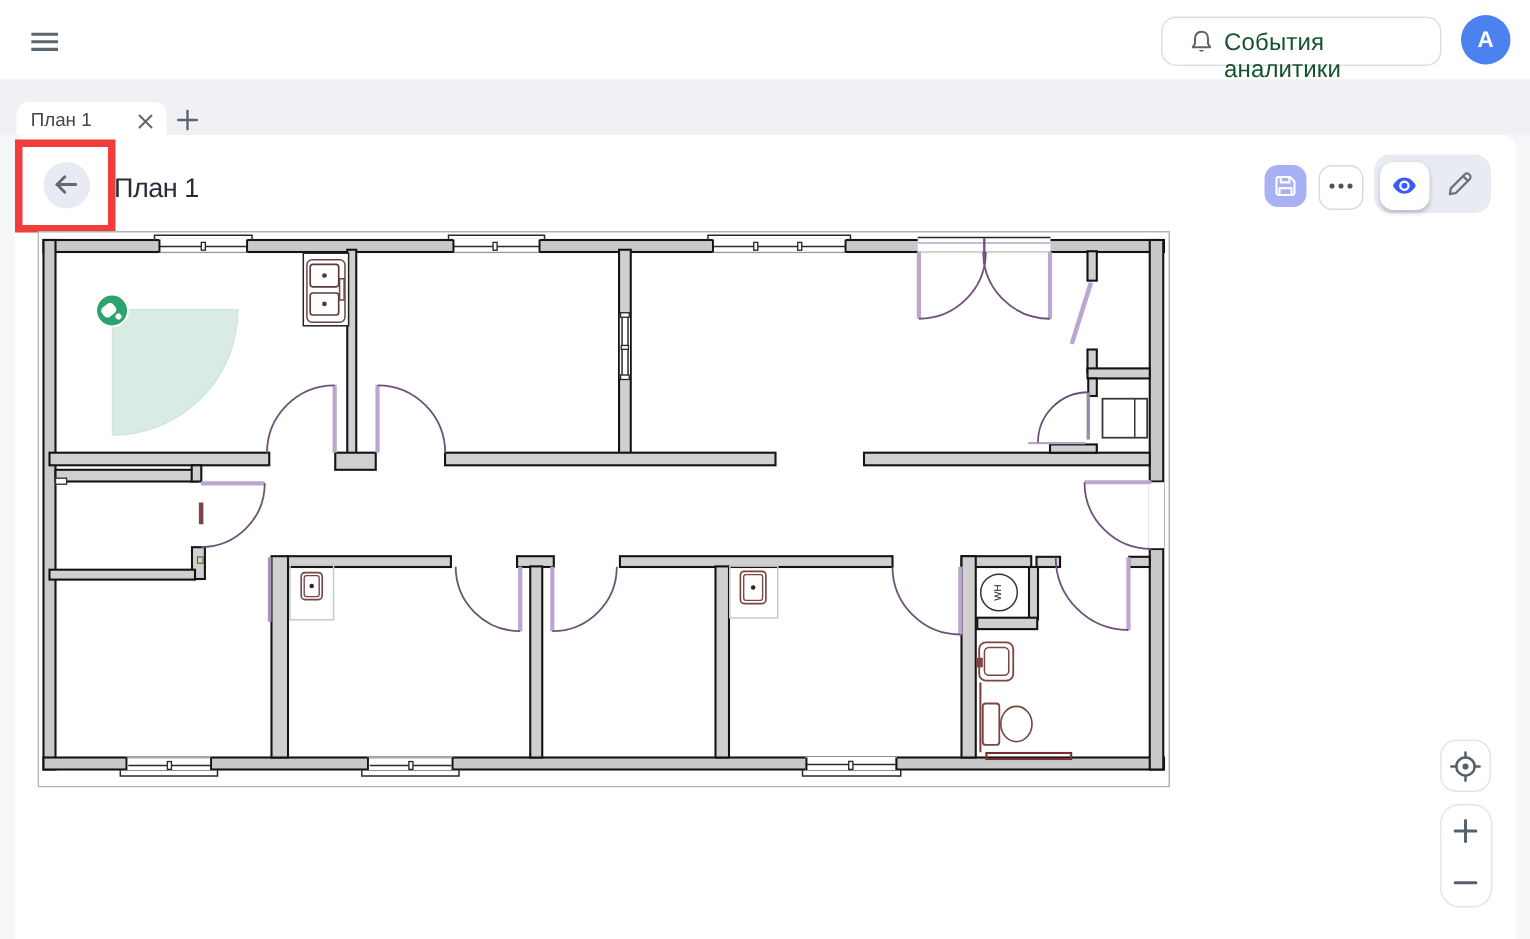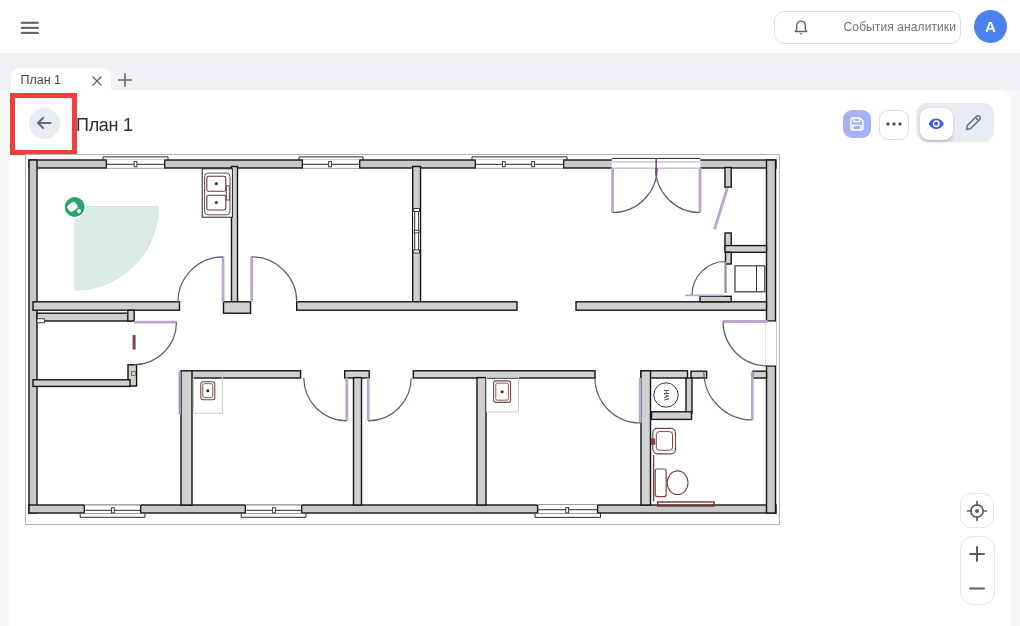--- a/index.html
+++ b/index.html
@@ -21,21 +21,21 @@
   </g>
 </svg>
 
 <div class="abs" style="left:774px;top:11px;width:185px;height:31px;border:1px solid #dbdfe7;border-radius:10px;background:#fff;"></div>
 
 <svg class="abs" style="left:792.5px;top:18.5px;" width="16" height="18" viewBox="0 0 17 19">
   <path d="M8.5 2.2 C5.6 2.2 3.9 4.4 3.9 7 L3.9 10.6 L2.4 13.2 L14.6 13.2 L13.1 10.6 L13.1 7 C13.1 4.4 11.4 2.2 8.5 2.2 Z" fill="none" stroke="#5f6470" stroke-width="1.5" stroke-linejoin="round"></path>
   <path d="M6.7 15.2 A 1.9 1.9 0 0 0 10.3 15.2" fill="#5f6470"></path>
 </svg>
 
-<div class="abs" style="left:816px;top:20px;width:140px;font-size:12px;color:#737373;letter-spacing:0.1px;text-align:right;">События аналитики</div>
+<div class="abs" style="left:816px;top:20px;width:140px;font-size:16px;color:#14532d;letter-spacing:0.1px;">События аналитики</div>
 
 <div class="abs" style="left:974px;top:10px;width:33px;height:33px;border-radius:50%;background:#4b82f0;color:#fff;font-size:15px;font-weight:bold;text-align:center;line-height:33px;">A</div>
 
 <div class="abs" style="left:0;top:53px;width:1020px;height:37px;background:#eff1f4;"></div>
 
 <div class="abs" style="left:10.5px;top:67.5px;width:100px;height:22.5px;background:#ffffff;border-radius:8px 8px 0 0;"></div>
 
 <div class="abs" style="left:20.5px;top:73px;font-size:12.5px;color:#40454f;">План 1</div>
 
 <svg class="abs" style="left:91.5px;top:75.5px;" width="10" height="10" viewBox="0 0 10 10">

